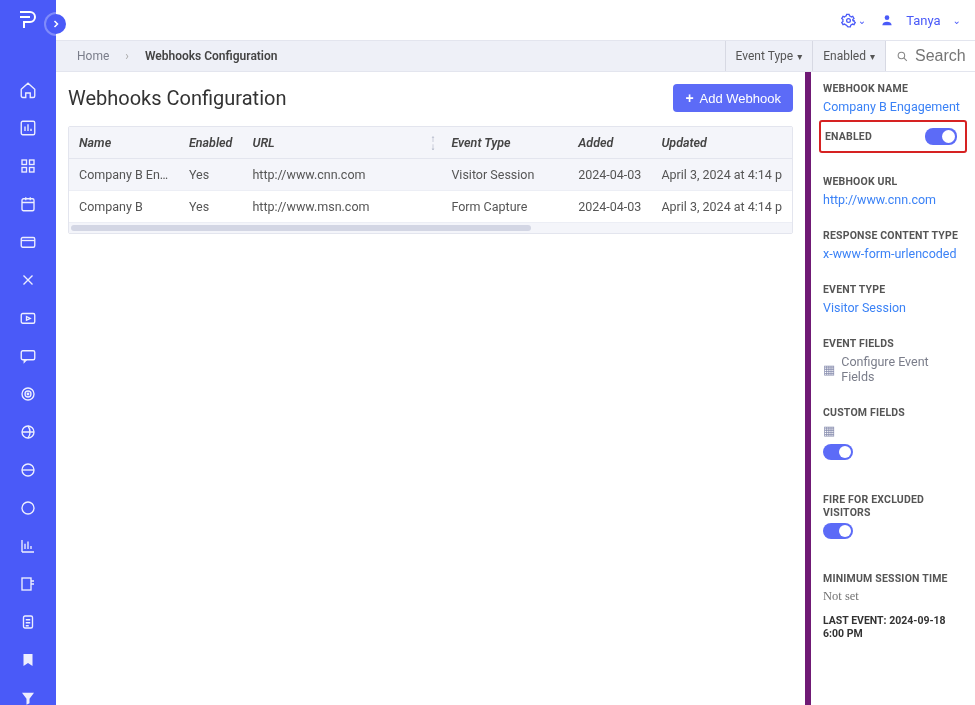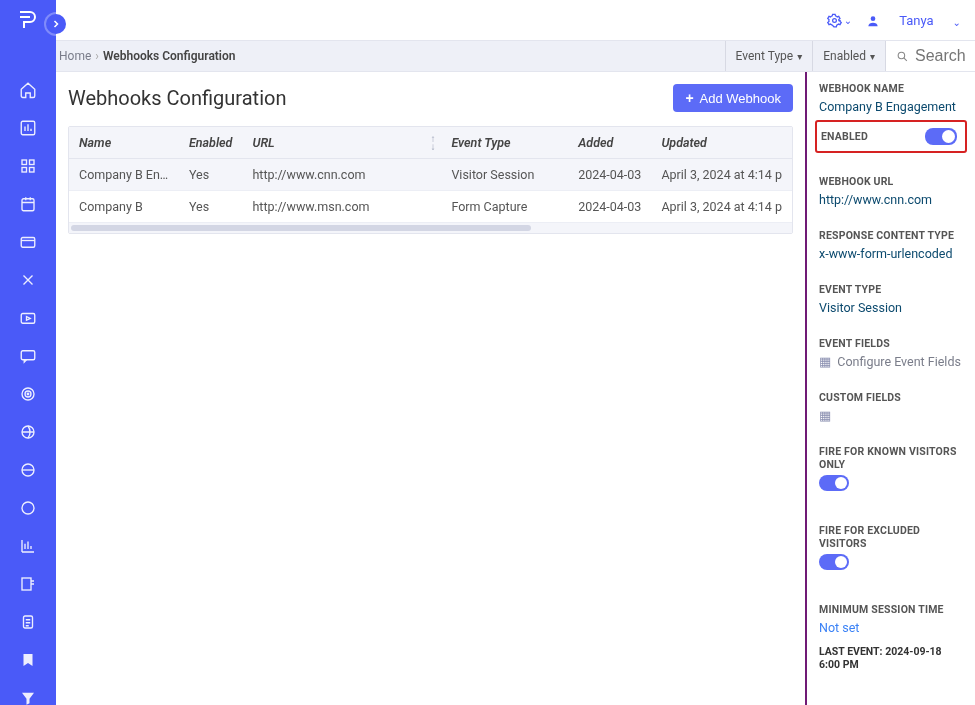--- a/index.html
+++ b/index.html
@@ -13,25 +13,25 @@
   .nav-icons { display:flex; flex-direction:column; gap:18px; margin-top:30px; align-items:center;}
   .nav-icons .ic { width:20px; height:20px; color:#fff; opacity:0.9; display:flex; align-items:center; justify-content:center;}
   .nav-icons .ic svg { width:18px; height:18px; }
 
   
   .main { flex:1; display:flex; flex-direction:column; height:705px; }
 
   
   .topbar { height:40px; display:flex; align-items:center; justify-content:flex-end; padding:0 14px; gap:14px; color:#4a5af8; font-size:13px;}
   .topbar .gear { display:flex; align-items:center; gap:2px;}
-  .topbar .user { display:flex; align-items:flex-end; gap:19px;}
+  .topbar .user { display:flex; align-items:center; gap:12px;}
   .caret { font-size:10px; }
 
   
-  .breadbar { height:32px; background:#eef0f7; border-top:1px solid #e3e5ee; border-bottom:1px solid #e3e5ee; display:flex; align-items:center; padding-left:3px; font-size:12px; color:#7a7d8a;}
+  .breadbar { height:32px; background:#eef0f7; border-top:1px solid #e3e5ee; border-bottom:1px solid #e3e5ee; display:flex; align-items:center; padding-left:21px; font-size:12px; color:#7a7d8a;gap:12px;}
   .breadbar .crumb-active { color:#444; font-weight:600; }
   .breadbar .sep { margin:0 4px; color:#aaa;}
   .breadbar .right { margin-left:auto; display:flex; align-items:stretch; height:100%;}
   .breadbar .filter { display:flex; align-items:center; padding:0 10px; border-left:1px solid #d7d9e3; color:#555; font-size:12px; gap:4px; background:#eef0f7;}
   .breadbar .filter:first-child { border-radius:0;}
   .breadbar .search { display:flex; align-items:center; padding:0 10px; border-left:1px solid #d7d9e3; background:#fff; gap:6px; min-width:80px;}
   .breadbar .search input { border:none; outline:none; font-size:16px; width:50px; background:transparent;}
   .breadbar .search .sicon { color:#888; }
 
   
@@ -52,27 +52,27 @@
   .col-name { width:110px; max-width:110px;}
   .col-en { width:52px;}
   .col-url { width:220px;}
   .col-et { width:135px;}
   .col-added { width:74px;}
   .col-upd { width:135px;}
   .scroll-strip { height:10px; background:#f4f5fa; position:relative;}
   .scroll-strip .thumb { position:absolute; left:2px; top:2px; height:6px; width:460px; background:#d3d6e4; border-radius:3px;}
 
   
-  .rightpanel { width:170px; border-left:2px solid #701a75; padding:10px 12px; font-size:12px; overflow-y:auto; scrollbar-width:thin;}
+  .rightpanel { width:170px; border-left:6px solid #701a75; padding:10px 12px; font-size:12px; overflow-y:auto; scrollbar-width:thin;}
   .rp-label { font-size:10.5px; font-weight:700; color:#555; letter-spacing:0.2px; margin-top:22px; margin-bottom:4px;}
   .rp-label:first-child { margin-top:0;}
-  .rp-value { font-size:12.5px; color:#0c4a6e; margin-bottom:6px; word-wrap:break-word;}
+  .rp-value { font-size:12.5px; color:#3b82f6; margin-bottom:6px; word-wrap:break-word;}
   .rp-link { color:#7a7d8a; font-size:12.5px; display:flex; align-items:center; gap:6px; margin-bottom:6px;}
   .rp-link .cfg-icon { color:#8a8fb0; font-size:13px;}
-  .rp-muted { color:#3b82f6; }
+  .rp-muted { color:#737373;font-family:Liberation Serif, serif; }
 
   .toggle { width:30px; height:16px; border-radius:8px; background:#5c6bf7; position:relative; display:inline-block;}
   .toggle .knob { position:absolute; top:2px; right:2px; width:12px; height:12px; border-radius:50%; background:#fff;}
 
   
   .highlight-box { border:2px solid #d62222; border-radius:3px; padding:6px 4px 6px 0; margin:4px -4px 6px -4px;}
   .highlight-box .inner { display:flex; align-items:center; justify-content:space-between; padding:0 4px;}
   .highlight-box .toggle { width:32px; height:17px; }
   .highlight-box .toggle .knob { width:13px; height:13px;}
 
@@ -317,21 +317,20 @@
       <div class="rp-link">
         <span class="cfg-icon">▦</span>
         <span>Configure Event Fields</span>
       </div>
 
       <div class="rp-label">CUSTOM FIELDS</div>
       <div class="rp-link">
         <span class="cfg-icon">▦</span>
       </div>
 
-      <div class="rp-label">FIRE FOR KNOWN VISITORS ONLY</div>
       <div class="toggle" style="margin-bottom:8px;"><div class="knob"></div></div>
 
       <div class="rp-label">FIRE FOR EXCLUDED VISITORS</div>
       <div class="toggle" style="margin-bottom:8px;"><div class="knob"></div></div>
 
       <div class="rp-label">MINIMUM SESSION TIME</div>
 
       <div class="rp-value rp-muted">Not set</div>
 
       <div class="rp-last">LAST EVENT: 2024-09-18 6:00 PM</div>

